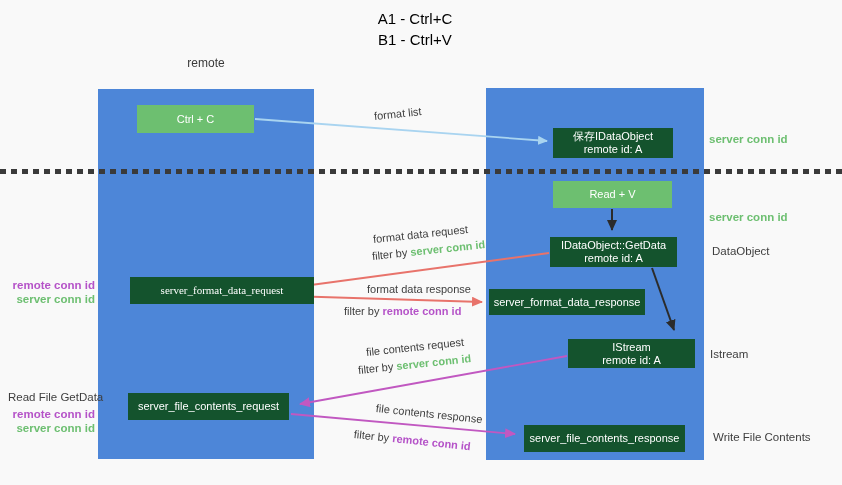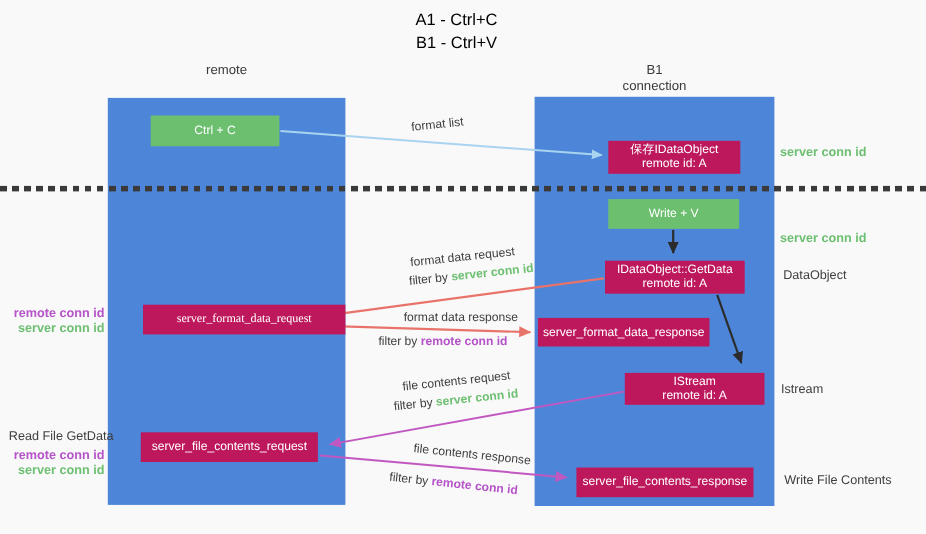--- a/index.html
+++ b/index.html
@@ -26,21 +26,21 @@
     position:absolute;left:0;top:169px;width:842px;height:5px;
     background:repeating-linear-gradient(90deg,#3a3a3a 0 6px,transparent 6px 11px);
   }
   .box{
     position:absolute;display:flex;flex-direction:column;
     align-items:center;justify-content:center;
     font-size:11px;line-height:13px;color:#ffffff;text-align:center;
     z-index:4;
   }
   .box-green{background:#6dbf70;}
-  .box-orange{background:#be185d;}
+  .box-orange{background:#14532d;}
   .arrow-label{
     position:absolute;font-size:11px;color:#3e3e3e;white-space:nowrap;
     transform-origin:left center;z-index:3;
   }
   .side-label{
     position:absolute;font-size:11.5px;color:#3e3e3e;white-space:nowrap;z-index:3;
   }
   .conn-green{color:#6dbf71;font-weight:bold;}
   .conn-purple{color:#b553c8;font-weight:bold;}
   .conn-stack{line-height:14px;text-align:right;}
@@ -51,24 +51,20 @@
 
 <div class="canvas">
 
   <div class="title">
     <div>A1 - Ctrl+C</div>
     <div>B1 - Ctrl+V</div>
   </div>
 
   <div class="col-header" style="left:98px;width:216px;">
     <div>remote</div>
-  </div>
-  <div class="col-header" style="left:486px;width:218px;">
-    <div>B1</div>
-    <div>connection</div>
   </div>
 
   <div class="lane lane-a"></div>
   <div class="lane lane-b"></div>
 
   <div class="dotted-line"></div>
 
   <svg class="arrows" width="842" height="485">
     <defs>
       <marker id="m-blue" markerUnits="userSpaceOnUse" markerWidth="12" markerHeight="10" refX="9" refY="4.5" orient="auto">
@@ -101,21 +97,21 @@
   </div>
   <div class="box box-orange" style="left:128px;top:393px;width:161px;height:27px;">
     <span>server_file_contents_request</span>
   </div>
 
   <div class="box box-orange" style="left:553px;top:128px;width:120px;height:30px;">
     <span>保存IDataObject</span>
     <span>remote id: A</span>
   </div>
   <div class="box box-green" style="left:553px;top:181px;width:119px;height:27px;">
-    <span>Write + V</span>
+    <span>Read + V</span>
   </div>
   <div class="box box-orange" style="left:550px;top:237px;width:127px;height:30px;">
     <span>IDataObject::GetData</span>
     <span>remote id: A</span>
   </div>
   <div class="box box-orange" style="left:489px;top:289px;width:156px;height:26px;">
     <span>server_format_data_response</span>
   </div>
   <div class="box box-orange" style="left:568px;top:339px;width:127px;height:29px;">
     <span>IStream</span>

